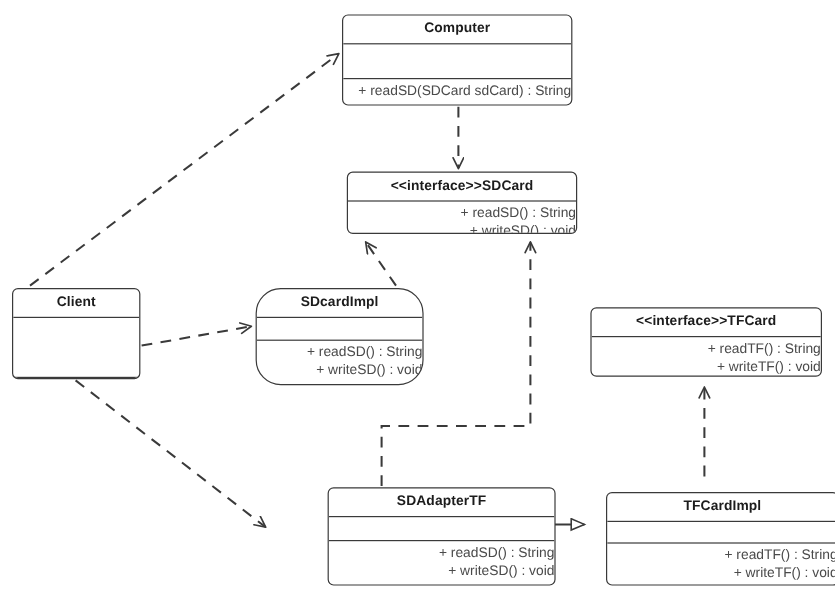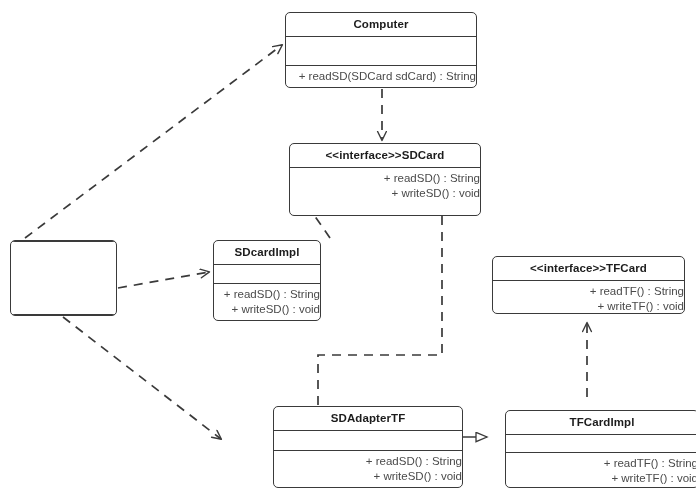--- a/index.html
+++ b/index.html
@@ -98,36 +98,37 @@
   <div class="uml-class" style="left:285px; top:12px; width:192px; height:76px;">
     <div class="cls-title">Computer</div>
     <div class="cls-sep"></div>
     <div class="cls-attrs"></div>
     <div class="cls-sep"></div>
     <div class="cls-ops">
       <div class="op-line">+ readSD(SDCard sdCard) : String</div>
     </div>
   </div>
 
-  <div class="uml-class" style="left:289px; top:143px; width:192px; height:73px;">
+  <div class="uml-class" style="left:289px; top:143px; width:192px; height:52px;">
     <div class="cls-title">&lt;&lt;interface&gt;&gt;SDCard</div>
     <div class="cls-sep"></div>
     <div class="cls-ops">
       <div class="op-line">+ readSD() : String</div>
       <div class="op-line">+ writeSD() : void</div>
     </div>
   </div>
 
   <div class="uml-class" style="left:10px; top:240px; width:107px; height:76px;">
+    <div class="cls-title">Client</div>
     <div class="cls-sep"></div>
     <div class="cls-attrs"></div>
     <div class="cls-sep"></div>
   </div>
 
-  <div class="uml-class" style="left:213px; top:240px; width:108px; height:81px;">
+  <div class="uml-class" style="left:213px; top:240px; width:140px; height:81px;border-radius:21px;">
     <div class="cls-title">SDcardImpl</div>
     <div class="cls-sep"></div>
     <div class="cls-attrs"></div>
     <div class="cls-sep"></div>
     <div class="cls-ops">
       <div class="op-line">+ readSD() : String</div>
       <div class="op-line">+ writeSD() : void</div>
     </div>
   </div>
 

